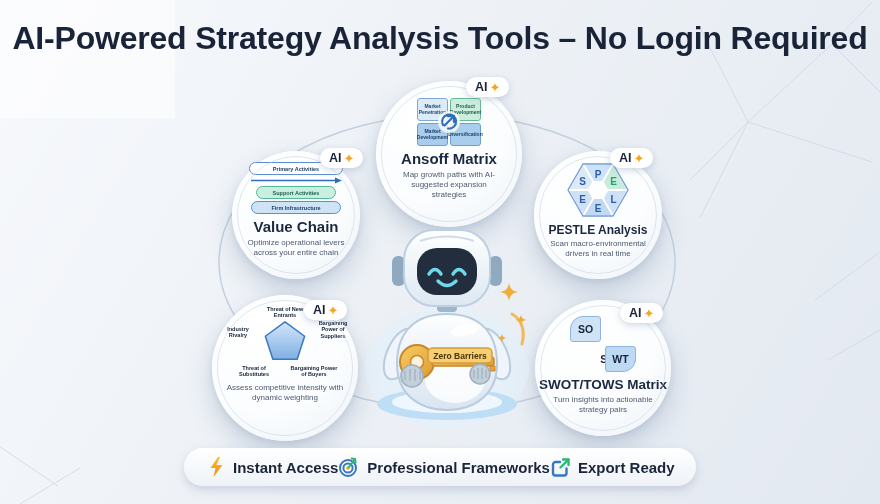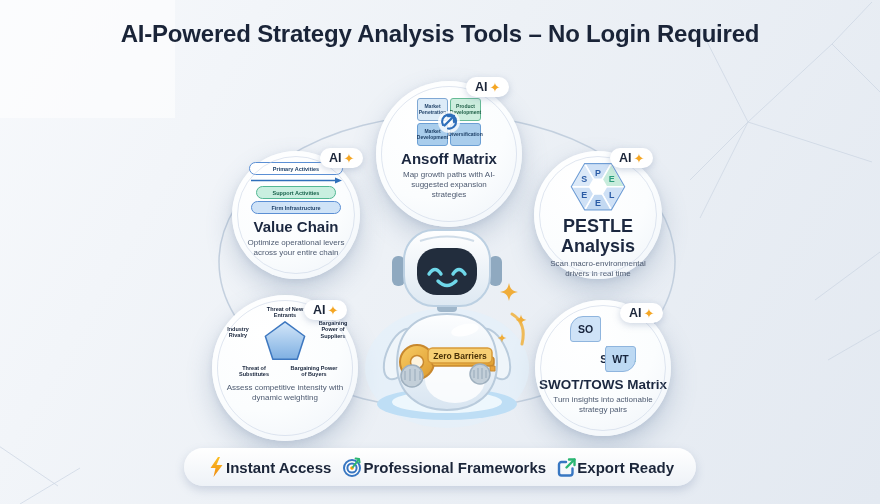--- a/index.html
+++ b/index.html
@@ -2,40 +2,40 @@
 <html><head>
 <meta charset="utf-8">
 <style>
   html,body{margin:0;padding:0;}
   .stage{position:relative;width:880px;height:504px;overflow:hidden;
     font-family:"Liberation Sans",sans-serif;
     background:linear-gradient(120deg,#f7f9fc 0%,#edf1f6 45%,#e3e9f1 100%);}
   .bg-mesh{position:absolute;inset:0;pointer-events:none;}
   .corner-glow{position:absolute;left:0;top:0;width:175px;height:118px;background:rgba(255,255,255,.55);}
   .page-title{position:absolute;top:20px;left:0;width:100%;text-align:center;margin:0;
-    font-size:24px;font-weight:800;letter-spacing:-.2px;color:#1a2438;}
+    font-size:32px;font-weight:800;letter-spacing:-.2px;color:#1a2438;}
   .ring-svg{position:absolute;inset:0;pointer-events:none;}
 
   .circle-card{position:absolute;border-radius:50%;
     background:radial-gradient(circle at 35% 25%,#ffffff 0%,#fbfdfe 55%,#edf2f8 100%);
     box-shadow:0 12px 26px rgba(100,125,160,.30),0 2px 6px rgba(120,140,170,.18);
     display:flex;flex-direction:column;align-items:center;text-align:center;box-sizing:border-box;}
   .circle-card::after{content:"";position:absolute;inset:5px;border-radius:50%;
     border:1px solid rgba(198,210,228,.55);pointer-events:none;}
   .card-title{font-weight:800;color:#1c2840;line-height:1.1;margin:2px 0 2px;}
   .card-desc{color:#4d5a70;font-weight:500;font-size:8px;line-height:1.25;}
 
   .card-ansoff{left:376px;top:81px;width:146px;height:146px;padding-top:17px;}
   .card-ansoff .card-title{font-size:15px;}
   .card-ansoff .card-desc{width:104px;}
   .card-vc{left:232px;top:151px;width:128px;height:128px;padding-top:11px;}
   .card-vc .card-title{font-size:15px;}
   .card-vc .card-desc{width:108px;}
   .card-pestle{left:534px;top:151px;width:128px;height:128px;padding-top:9px;}
-  .card-pestle .card-title{font-size:18px;}
+  .card-pestle .card-title{font-size:12px;}
   .card-pestle .card-desc{width:104px;}
   .card-porter{left:212px;top:295px;width:146px;height:146px;padding-top:11px;}
   .card-porter .card-title{font-size:15.5px;}
   .card-porter .card-desc{width:120px;}
   .card-swot{left:535px;top:300px;width:136px;height:136px;padding-top:16px;}
   .card-swot .card-title{font-size:13.5px;}
   .card-swot .card-desc{width:104px;}
 
   .ai-badge{position:absolute;display:flex;align-items:center;gap:2px;background:#ffffff;
     border-radius:13px;padding:3px 9px;box-shadow:0 2px 7px rgba(120,140,175,.35);z-index:5;}
@@ -82,21 +82,21 @@
   .sq1{background:#d9f1e5;border:1px solid #7cc9a8;border-radius:3px 13px 3px 3px;margin-top:44px;}
   .sq2{background:#dcecfa;border:1px solid #8fb5de;border-radius:3px 3px 3px 13px;margin-left:36px;}
   .sq3{background:#bdd9f3;border:1px solid #8fb5de;border-radius:3px 3px 13px 3px;}
 
   .robot{position:absolute;left:362px;top:218px;width:170px;height:212px;}
 
   .footer-bar{position:absolute;left:184px;top:448px;width:512px;height:38px;border-radius:19px;
     background:linear-gradient(180deg,#ffffff 0%,#eef2f7 100%);
     box-shadow:0 4px 10px rgba(110,130,165,.28);
     display:flex;align-items:center;justify-content:space-between;padding:0 22px;box-sizing:border-box;}
-  .feature{display:flex;align-items:center;}
+  .feature{display:flex;align-items:center;gap:7px;}
   .feature-label{font-size:15px;font-weight:800;color:#1b2539;white-space:nowrap;}
 </style>
 </head>
 <body>
 
 <div class="stage">
 
   <svg class="bg-mesh" width="880" height="504" viewBox="0 0 880 504">
     <g stroke="#ccd6e3" stroke-width="1" fill="none" opacity="0.75">
       <path d="M700,28 L748,122 L700,218 M748,122 L832,44 L872,2 M832,44 L880,92 M748,122 L872,162 M748,122 L690,180"></path>

